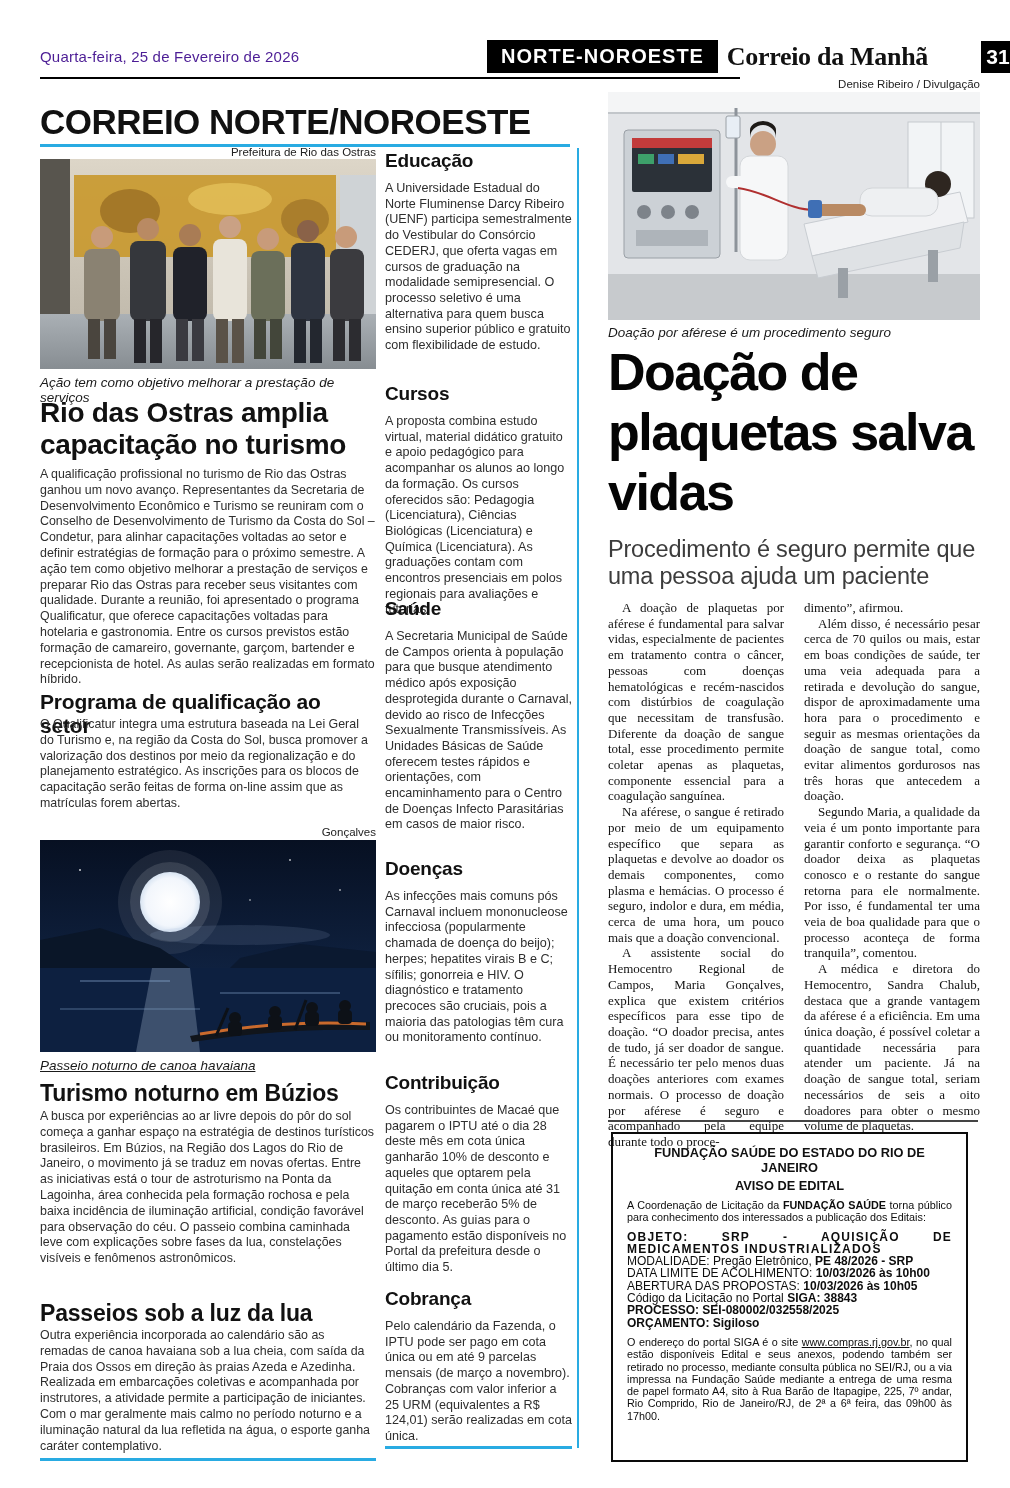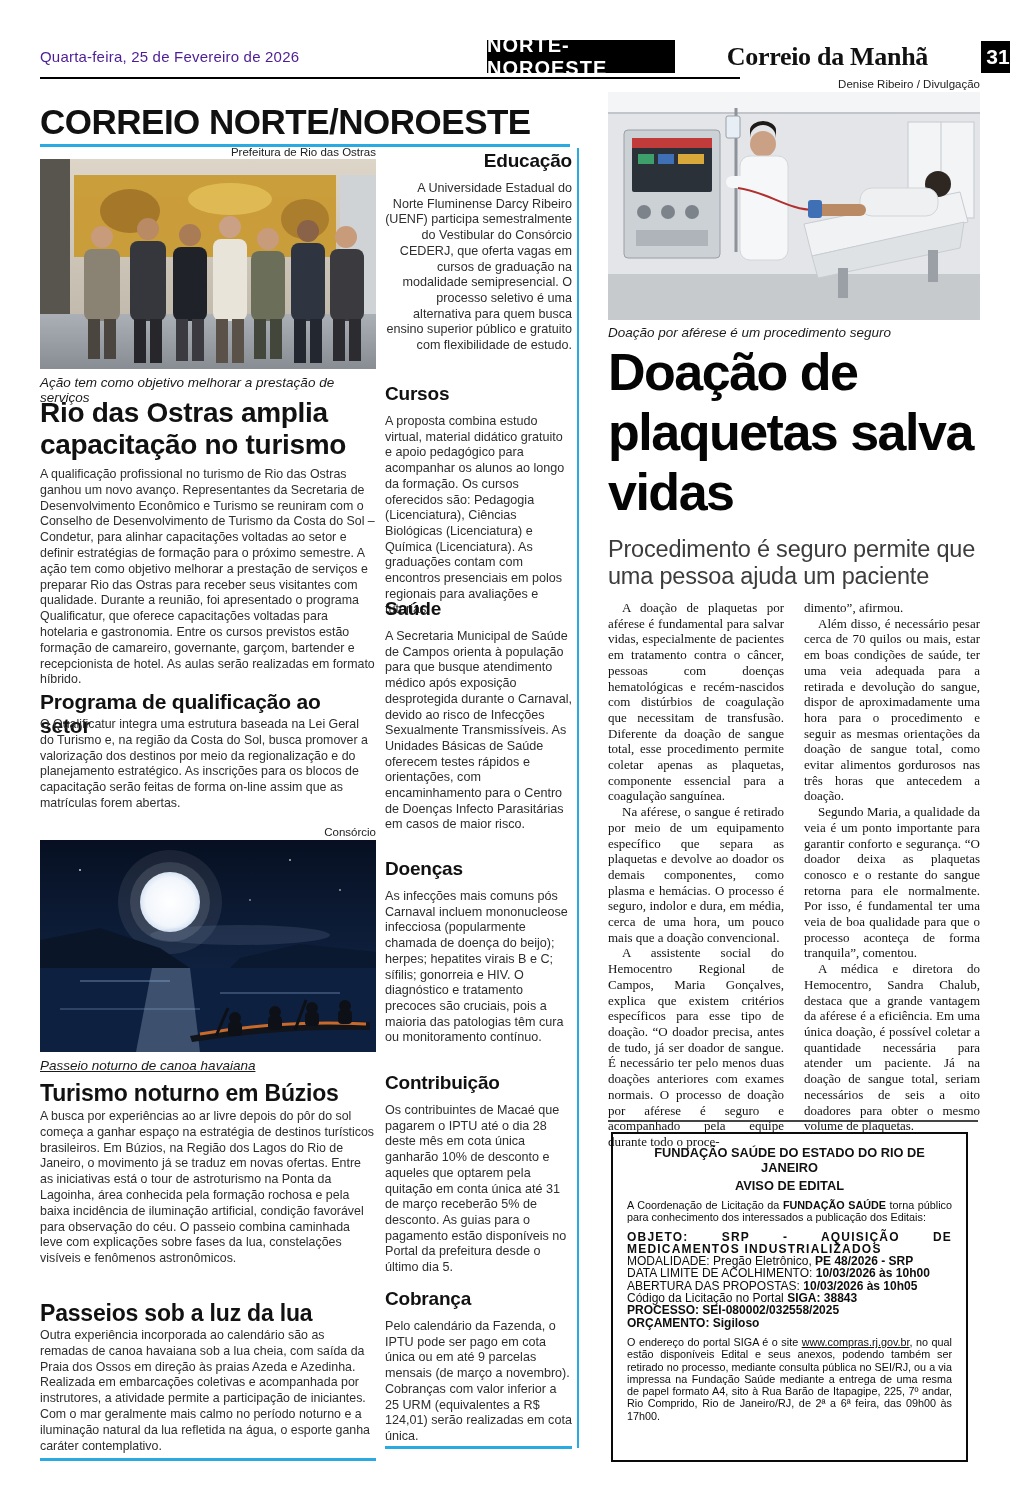--- a/index.html
+++ b/index.html
@@ -3,21 +3,21 @@
 <meta charset="utf-8">
 <style>
   * { margin:0; padding:0; box-sizing:border-box; }
   html,body { background:#ffffff; }
   .page { position:relative; width:1010px; height:1488px; background:#fff;
           font-family:"Liberation Sans", sans-serif; color:#111; overflow:hidden; margin:0 auto; }
   .abs { position:absolute; }
 
   
   .date { left:40px; top:48px; font-size:15px; color:#4c1d95; letter-spacing:.2px; }
-  .section-box { left:487px; top:40px; width:188px; height:33px; background:#000; color:#fff;
+  .section-box { left:487px; top:40px; width:231px; height:33px; background:#000; color:#fff;
                  display:flex; align-items:center; justify-content:center;
                  font-weight:bold; font-size:20px; letter-spacing:1px; }
   .masthead { right:82px; top:42px; font-family:"Liberation Serif", serif; font-weight:bold;
               font-size:26px; letter-spacing:-.3px; white-space:nowrap; }
   .pagenum-box { left:933px; top:41px; width:34px; height:32px; background:#000; color:#fff;
                  display:flex; align-items:center; justify-content:center; font-weight:bold; font-size:21px;margin-left:48px; }
   .header-rule { left:40px; top:77px; width:700px; height:2px; background:#000; }
 
   
   .kicker { left:40px; top:102px; font-size:35px; font-weight:800; letter-spacing:-.5px; }
@@ -133,21 +133,21 @@
           <rect x="309" y="160" width="12" height="42" fill="#2c2c30"></rect>
       </g>
     </svg>
   </div>
 
   <div class="abs caption" style="left:40px; top:375px; width:336px;">Ação tem como objetivo melhorar a prestação de serviços</div>
   <div class="abs h2" style="left:40px; top:397px; width:336px;">Rio das Ostras amplia capacitação no turismo</div>
   <div class="abs bodytext" style="left:40px; top:467px; width:336px;">A qualificação profissional no turismo de Rio das Ostras ganhou um novo avanço. Representantes da Secretaria de Desenvolvimento Econômico e Turismo se reuniram com o Conselho de Desenvolvimento de Turismo da Costa do Sol – Condetur, para alinhar capacitações voltadas ao setor e definir estratégias de formação para o próximo semestre. A ação tem como objetivo melhorar a prestação de serviços e preparar Rio das Ostras para receber seus visitantes com qualidade. Durante a reunião, foi apresentado o programa Qualificatur, que oferece capacitações voltadas para hotelaria e gastronomia. Entre os cursos previstos estão formação de camareiro, governante, garçom, bartender e recepcionista de hotel. As aulas serão realizadas em formato híbrido.</div>
   <div class="abs h3" style="left:40px; top:690px; width:336px;">Programa de qualificação ao setor</div>
   <div class="abs bodytext" style="left:40px; top:717px; width:336px;">O Qualificatur integra uma estrutura baseada na Lei Geral do Turismo e, na região da Costa do Sol, busca promover a valorização dos destinos por meio da regionalização e do planejamento estratégico. As inscrições para os blocos de capacitação serão feitas de forma on-line assim que as matrículas forem abertas.</div>
-  <div class="abs credit" style="left:40px; top:826px; width:336px;">Consórcio</div>
+  <div class="abs credit" style="left:40px; top:826px; width:336px;">Gonçalves</div>
 
   <div class="abs photo" style="left:40px; top:840px; width:336px; height:212px;">
     <svg width="336" height="212" viewBox="0 0 336 212" aria-hidden="true">
       <defs>
         <linearGradient id="sky2" x1="0" y1="0" x2="0" y2="1">
           <stop offset="0" stop-color="#071022"></stop>
             <stop offset="1" stop-color="#142c52"></stop>
         </linearGradient>
         <radialGradient id="moon2" cx="0.5" cy="0.5" r="0.5">
           <stop offset="0" stop-color="#ffffff"></stop>
@@ -188,21 +188,21 @@
     </svg>
   </div>
 
   <div class="abs caption" style="left:40px; top:1058px; width:336px;text-decoration:underline;">Passeio noturno de canoa havaiana</div>
   <div class="abs h3" style="left:40px; top:1080px; width:336px; font-size:23px;">Turismo noturno em Búzios</div>
   <div class="abs bodytext" style="left:40px; top:1109px; width:336px;">A busca por experiências ao ar livre depois do pôr do sol começa a ganhar espaço na estratégia de destinos turísticos brasileiros. Em Búzios, na Região dos Lagos do Rio de Janeiro, o movimento já se traduz em novas ofertas. Entre as iniciativas está o tour de astroturismo na Ponta da Lagoinha, área conhecida pela formação rochosa e pela baixa incidência de iluminação artificial, condição favorável para observação do céu. O passeio combina caminhada leve com explicações sobre fases da lua, constelações visíveis e fenômenos astronômicos.</div>
   <div class="abs h3" style="left:40px; top:1300px; width:336px; font-size:23px;">Passeios sob a luz da lua</div>
   <div class="abs bodytext" style="left:40px; top:1328px; width:336px;">Outra experiência incorporada ao calendário são as remadas de canoa havaiana sob a lua cheia, com saída da Praia dos Ossos em direção às praias Azeda e Azedinha. Realizada em embarcações coletivas e acompanhada por instrutores, a atividade permite a participação de iniciantes. Com o mar geralmente mais calmo no período noturno e a iluminação natural da lua refletida na água, o esporte ganha caráter contemplativo.</div>
   <div class="abs blue-rule" style="left:40px; top:1458px; width:336px;"></div>
 
-  <div class="abs" style="left:385px; top:150px; width:187px;text-align:right;">
+  <div class="abs" style="left:385px; top:150px; width:187px;">
     <div class="midtitle">Educação</div>
     <div class="midbody">A Universidade Estadual do Norte Fluminense Darcy Ribeiro (UENF) participa semestralmente do Vestibular do Consórcio CEDERJ, que oferta vagas em cursos de graduação na modalidade semipresencial. O processo seletivo é uma alternativa para quem busca ensino superior público e gratuito com flexibilidade de estudo.</div>
   </div>
   <div class="abs" style="left:385px; top:383px; width:187px;">
     <div class="midtitle">Cursos</div>
     <div class="midbody">A proposta combina estudo virtual, material didático gratuito e apoio pedagógico para acompanhar os alunos ao longo da formação. Os cursos oferecidos são: Pedagogia (Licenciatura), Ciências Biológicas (Licenciatura) e Química (Licenciatura). As graduações contam com encontros presenciais em polos regionais para avaliações e tutorias.</div>
   </div>
   <div class="abs" style="left:385px; top:598px; width:187px;">
     <div class="midtitle">Saúde</div>
     <div class="midbody">A Secretaria Municipal de Saúde de Campos orienta à população para que busque atendimento médico após exposição desprotegida durante o Carnaval, devido ao risco de Infecções Sexualmente Transmissíveis. As Unidades Básicas de Saúde oferecem testes rápidos e orientações, com encaminhamento para o Centro de Doenças Infecto Parasitárias em casos de maior risco.</div>

